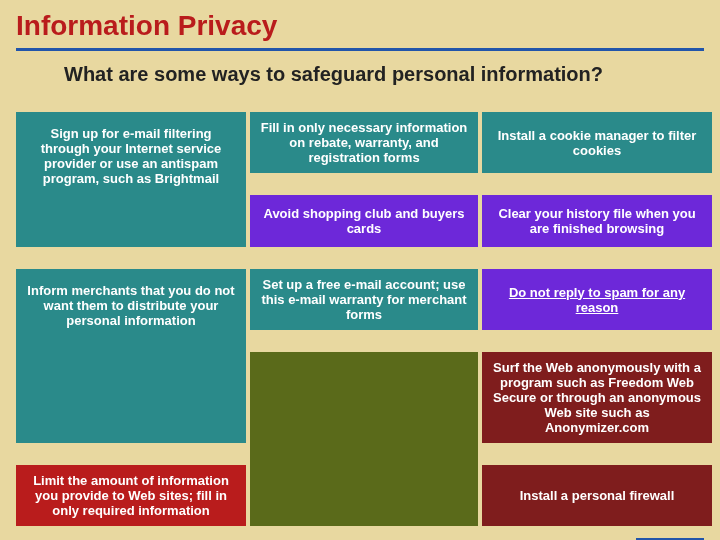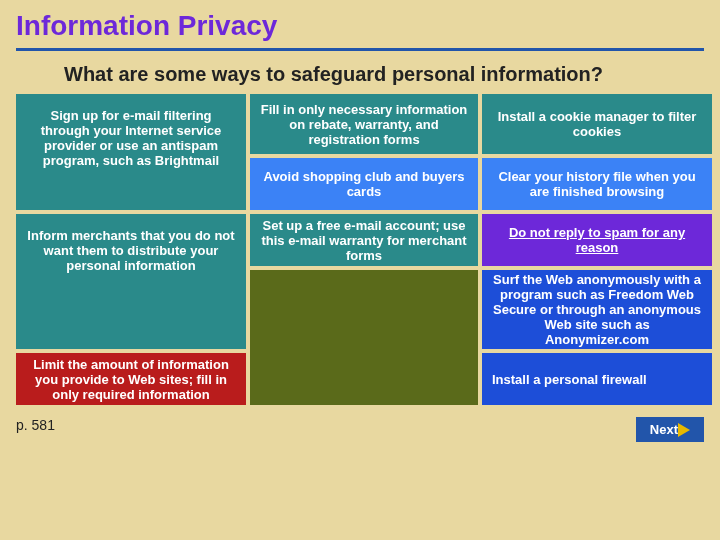--- a/index.html
+++ b/index.html
@@ -9,54 +9,56 @@
       font-family: Arial, sans-serif;
       background: #e8d8a0;
       overflow: hidden;
     }
     .header {
       background: #e8d8a0;
       padding: 10px 16px 4px 16px;
     }
     .header h1 {
       font-size: 28px;
-      color: #6d28d9;
+      color: #b91c1c;
       font-weight: bold;
     }
     .subtitle {
       background: #e8d8a0;
       padding: 6px 16px 8px 16px;
       margin-left: 48px;
     }
     .subtitle h2 {
       font-size: 20px;
       color: #222;
       font-weight: bold;
     }
     .grid-container {
       display: grid;
       grid-template-columns: 230px 228px 230px;
       grid-template-rows: auto auto auto auto auto;
       gap: 4px;
       padding: 0 16px 0 16px;
     }
     .cell {
-      padding: 2px 10px;
+      padding: 8px 10px;
       font-size: 13px;
       color: #fff;
       font-weight: bold;
       display: flex;
       align-items: center;
+      justify-content: center;
       text-align: center;
       min-height: 52px;
+      margin-top: 18px;
     }
     .teal { background: #2a8a8a; }
-    .olive { background: #3b82f6; }
+    .olive { background: #6d28d9; }
     .gold { background: #6d28d9; text-decoration: underline; }
-    .dark-teal { background: #1d4ed8; }
+    .dark-teal { background: #7f1d1d; }
     .dark-olive { background: #5a6a1a; }
     .dark-blue { background: #b91c1c; }
     .footer {
       display: flex;
       justify-content: space-between;
       align-items: flex-start;
       padding: 6px 16px 0 16px;
       margin-top: 6px;
     }
     .page-num {

